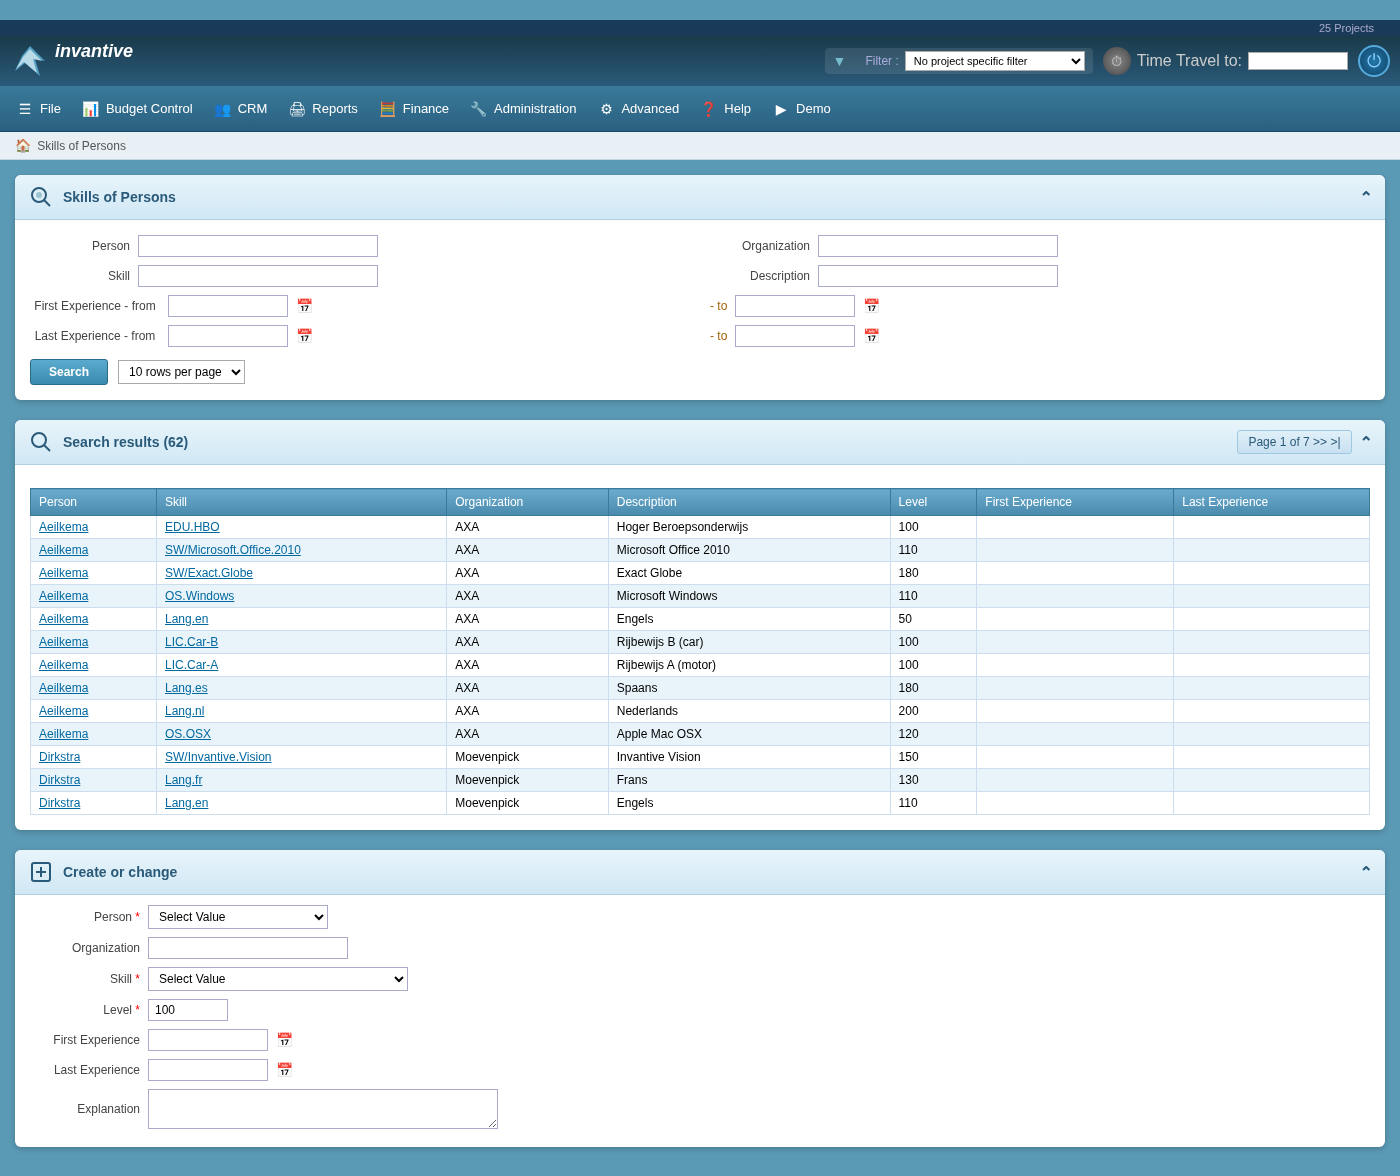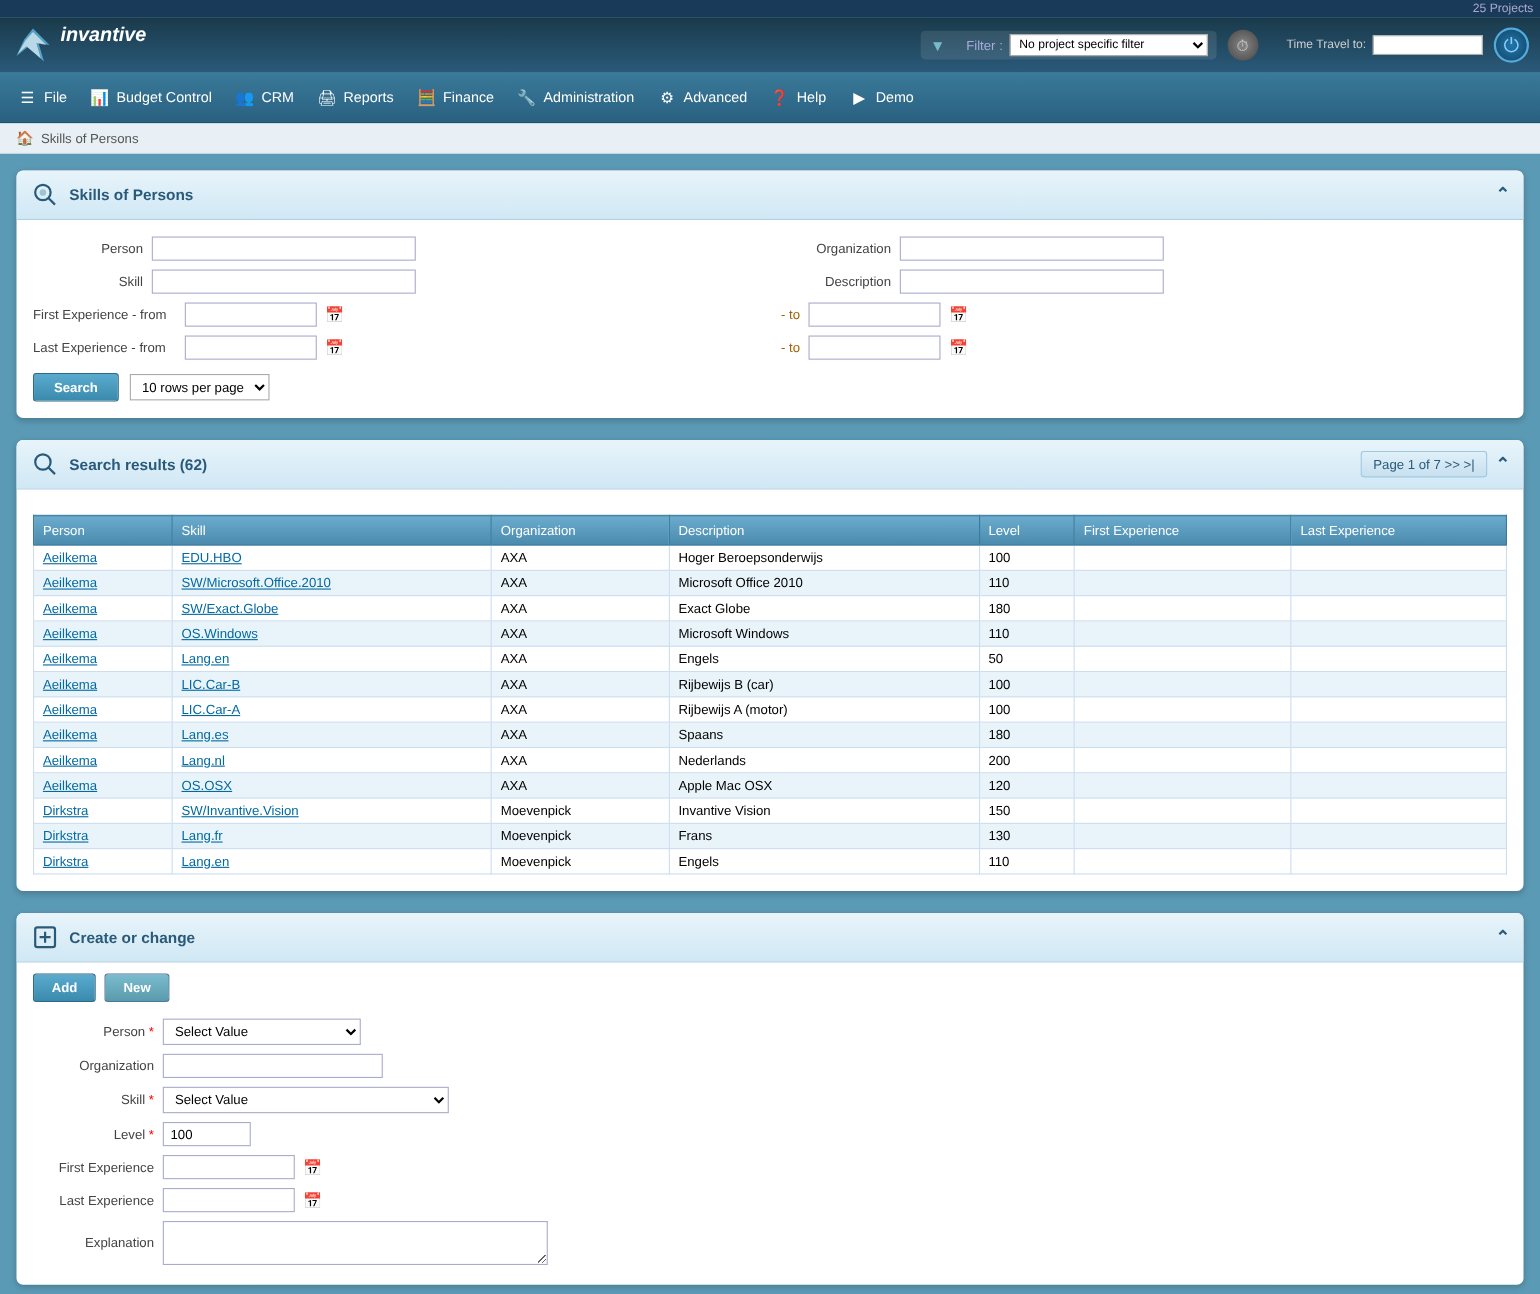--- a/index.html
+++ b/index.html
@@ -65,21 +65,21 @@
       width: 28px;
       height: 28px;
       border-radius: 50%;
       background: radial-gradient(circle, #888, #444);
       display: flex;
       align-items: center;
       justify-content: center;
       color: #ccc;
       font-size: 14px;
     }
-    .time-travel-label { color: #ccc; font-size: 11px; margin-left: 20px; }
+    .time-travel-label { color: #ccc; font-size: 16px; }
     .time-travel-input {
       background: white;
       border: 1px solid #aaa;
       padding: 2px 4px;
       width: 100px;
       font-size: 11px;
     }
     .power-btn {
       width: 32px;
       height: 32px;
@@ -219,21 +219,21 @@
       cursor: pointer;
     }
     .date-range-row {
       display: flex;
       align-items: center;
       gap: 8px;
     }
     .date-range-label {
       color: #444;
       font-size: 12px;
-      text-align: left;
+      text-align: center;
       min-width: 130px;
     }
     .to-label { color: #a16207; font-size: 12px; }
 
     .search-toolbar {
       display: flex;
       align-items: center;
       gap: 10px;
     }
     .search-btn {
@@ -360,23 +360,24 @@
       width: 350px;
       height: 40px;
       background: white;
       resize: vertical;
     }
 
     
     .top-projects-bar {
       background: #1a3a5a;
       text-align: right;
-      padding: 2px 6px;
+      padding: 2px 26px;
       color: #aac;
       font-size: 11px;
+      margin-top: 20px;
     }
   </style>
 </head>
 <body>
 
 <div class="top-projects-bar">
   <span>25 Projects</span>
 </div>
 
 <div class="top-bar">
@@ -670,24 +671,20 @@
         <svg width="24" height="24" viewBox="0 0 24 24">
           <rect x="3" y="3" width="18" height="18" rx="2" stroke="#2a5a7a" stroke-width="2" fill="none"></rect>
           <line x1="12" y1="7" x2="12" y2="17" stroke="#2a5a7a" stroke-width="2"></line>
           <line x1="7" y1="12" x2="17" y2="12" stroke="#2a5a7a" stroke-width="2"></line>
         </svg>
       </div>
       <span class="section-title">Create or change</span>
       <span class="collapse-btn">⌃</span>
     </div>
     <div class="create-form">
-      <div class="create-toolbar">
-        <button class="add-btn">Add</button>
-        <button class="new-btn">New</button>
-      </div>
       <div class="create-field-row">
         <span class="create-label">
           <span>Person</span>
           <span class="required-star"> *</span>
         </span>
         <select class="create-select">
           <option>Select Value</option>
         </select>
       </div>
       <div class="create-field-row">

